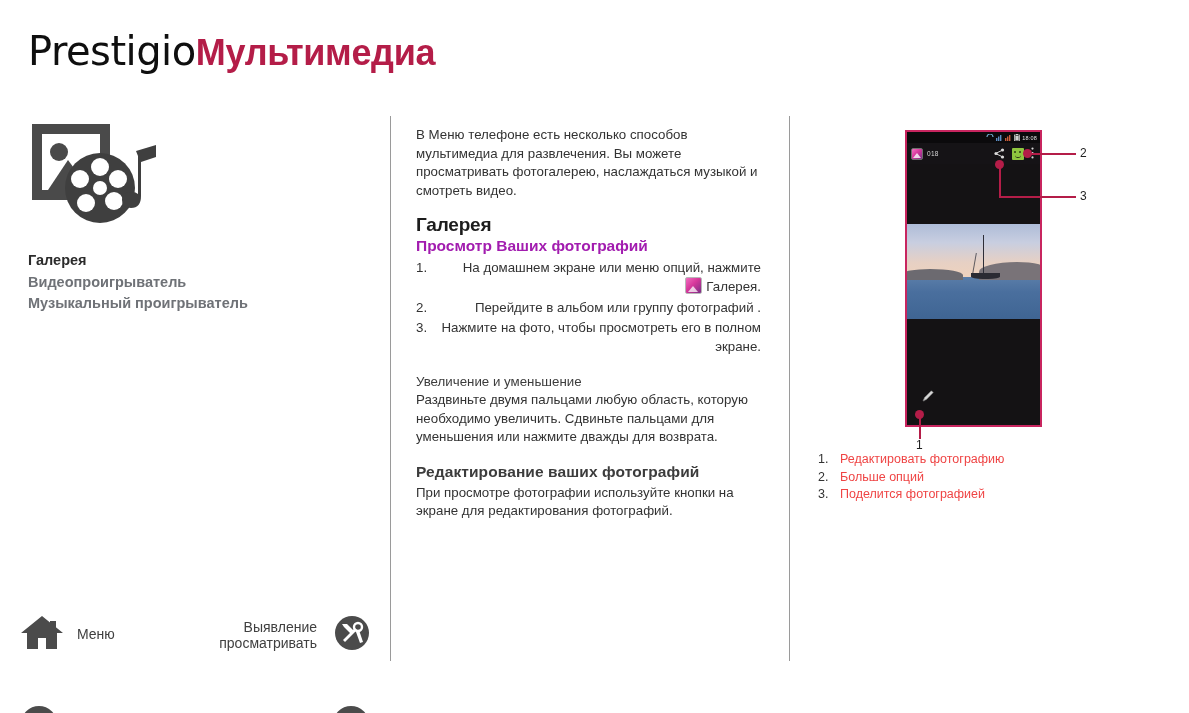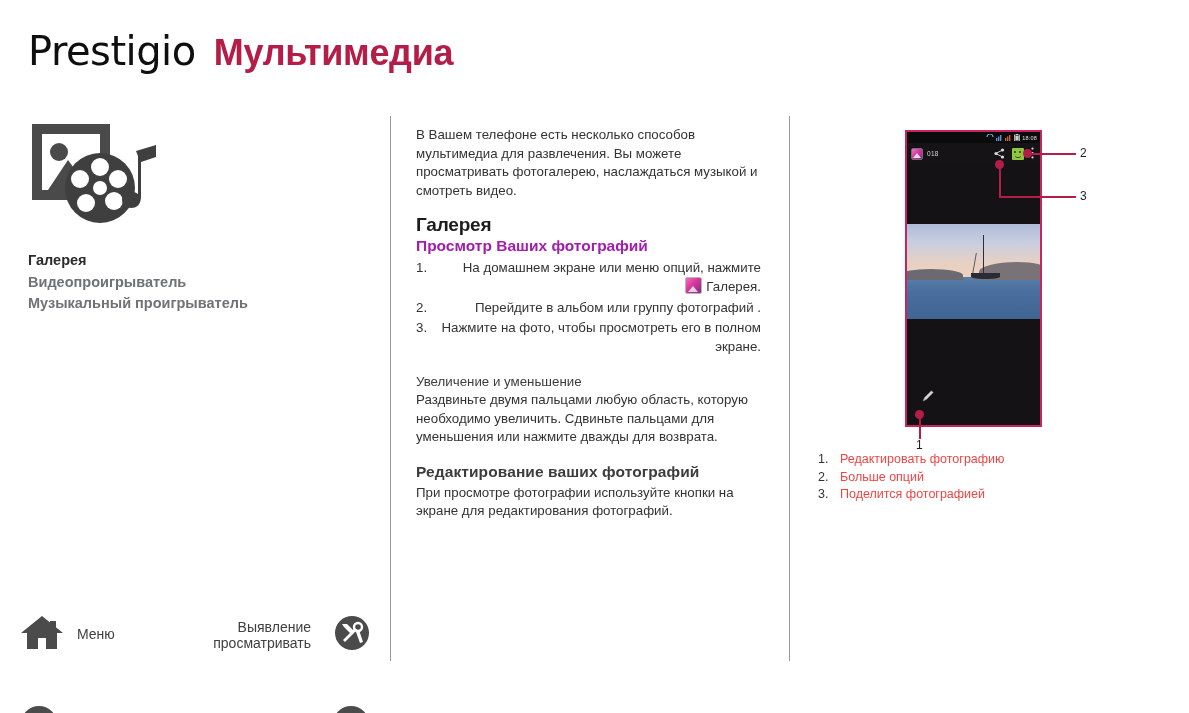--- a/index.html
+++ b/index.html
@@ -7,21 +7,21 @@
     width:1189px;height:713px;
     background:#ffffff;
     font-family:"Liberation Sans","DejaVu Sans",sans-serif;
     color:#3b3b3b;
     overflow:hidden;
     position:relative;
   }
   .page{position:absolute;inset:0;}
 
   
-  .header{position:absolute;left:28px;top:28px;display:flex;align-items:baseline;gap:18px;}
+  .header{position:absolute;left:28px;top:28px;display:flex;align-items:baseline;}
   .brand{
     font-size:40px;letter-spacing:-0.5px;color:#0f0f0f;
     font-family:"DejaVu Sans","Liberation Sans",sans-serif;
     font-weight:400;
   }
   .doc-title{
     font-size:36px;font-weight:bold;color:#b41d48;
     letter-spacing:-0.3px;
   }
 
@@ -34,21 +34,21 @@
   .leftcol{position:absolute;left:28px;top:118px;width:330px;}
   .media-icon{width:150px;height:112px;}
   .toc{margin-top:20px;line-height:21.5px;}
   .toc-item{font-size:14.5px;font-weight:bold;color:#6f7277;}
   .toc-item.active{color:#2b2b2b;}
 
   
   .nav{position:absolute;left:20px;top:563px;width:350px;}
   .nav-row{display:flex;align-items:flex-end;height:48px;margin-bottom:8px;margin-top:44px;}
   .nav-left{display:flex;align-items:center;gap:13px;width:175px;}
-  .nav-right{display:flex;align-items:center;justify-content:flex-end;gap:23px;width:175px;}
+  .nav-right{display:flex;align-items:center;justify-content:flex-end;gap:17px;width:175px;}
   .nav-label{font-size:14px;color:#404040;}
   .nav-label.two-line{line-height:16px;text-align:right;}
   .ico{flex:0 0 auto;}
 
   
   .midcol{position:absolute;left:416px;top:126px;width:345px;font-size:13.3px;line-height:18.6px;color:#333;}
   .midcol p{margin:0 0 16px 0;}
   .h-gallery{font-size:19px;font-weight:bold;color:#1c1c1c;margin:0 0 2px 0;letter-spacing:-0.2px;}
   .h-sub{font-size:15.5px;font-weight:bold;color:#a21caf;margin:0 0 3px 0;}
   .h-bold{font-size:15.5px;font-weight:bold;color:#3c3c3c;margin:0 0 2px 0;letter-spacing:0.1px;}
@@ -239,21 +239,21 @@
             <path d="M10 11 L18 19 L10 27 Z" fill="#ffffff"></path>
             <path d="M19 11 L27 19 L19 27 Z" fill="#ffffff"></path>
           </svg>
         </span>
       </div>
     </div>
   </div>
 
   <div class="midcol">
 
-    <p>В Вашем телефоне есть несколько способов мультимедиа для развлечения. Вы можете просматривать фотогалерею, наслаждаться музыкой и смотреть видео.</p>
+    <p>В Меню телефоне есть несколько способов мультимедиа для развлечения. Вы можете просматривать фотогалерею, наслаждаться музыкой и смотреть видео.</p>
 
     <div class="h-gallery">Галерея</div>
     <div class="h-sub">Просмотр Ваших фотографий</div>
 
     <ol class="steps">
       <li>
         <span class="num">1.</span>
         <span class="txt"><span>На домашнем экране или меню опций, нажмите</span><span class="inline-gal"></span><span>Галерея.</span></span>
       </li>
       <li>

